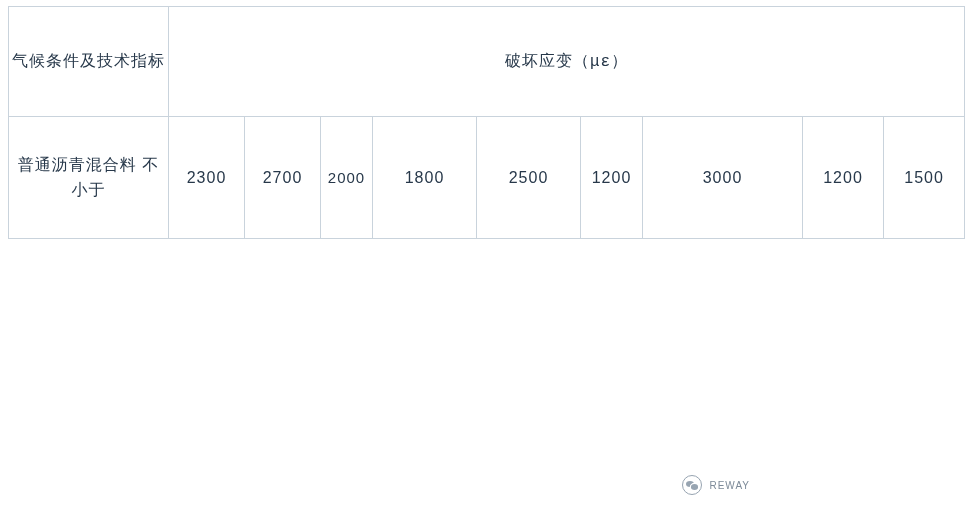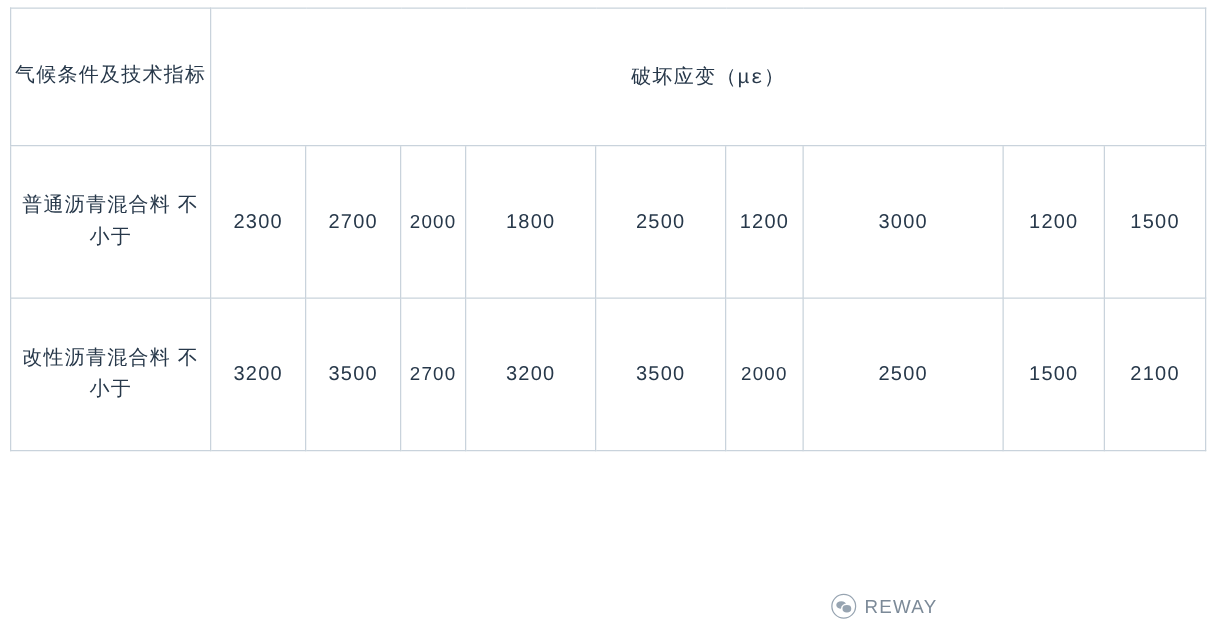--- a/index.html
+++ b/index.html
@@ -72,21 +72,21 @@
     word-break: break-all;
   }
   .brand {
     position: absolute;
     right: 22px;
     bottom: 16px;
     display: flex;
     align-items: center;
     gap: 7px;
     color: #7c8a98;
-    font-size: 15px;
+    font-size: 10px;
     letter-spacing: 1px;
   }
   .brand .wechat-icon {
     width: 20px;
     height: 20px;
     border: 1.6px solid #97a4b1;
     border-radius: 50%;
     position: relative;
     box-sizing: border-box;
   }
@@ -138,32 +138,20 @@
         <td class="num-cell">2300</td>
         <td class="num-cell">2700</td>
         <td class="num-cell narrow">2000</td>
         <td class="num-cell">1800</td>
         <td class="num-cell">2500</td>
         <td class="num-cell">1200</td>
         <td class="num-cell">3000</td>
         <td class="num-cell">1200</td>
         <td class="num-cell">1500</td>
       </tr>
-      <tr class="row-data">
-        <td class="label-cell">改性沥青混合料  不小于</td>
-        <td class="num-cell">3200</td>
-        <td class="num-cell">3500</td>
-        <td class="num-cell narrow">2700</td>
-        <td class="num-cell">3200</td>
-        <td class="num-cell">3500</td>
-        <td class="num-cell narrow">2000</td>
-        <td class="num-cell">2500</td>
-        <td class="num-cell">1500</td>
-        <td class="num-cell">2100</td>
-      </tr>
     </tbody>
   </table>
 
   <div class="brand">
     <span class="wechat-icon"></span>
     <span>REWAY</span>
   </div>
 </div>
 
 </body></html>

